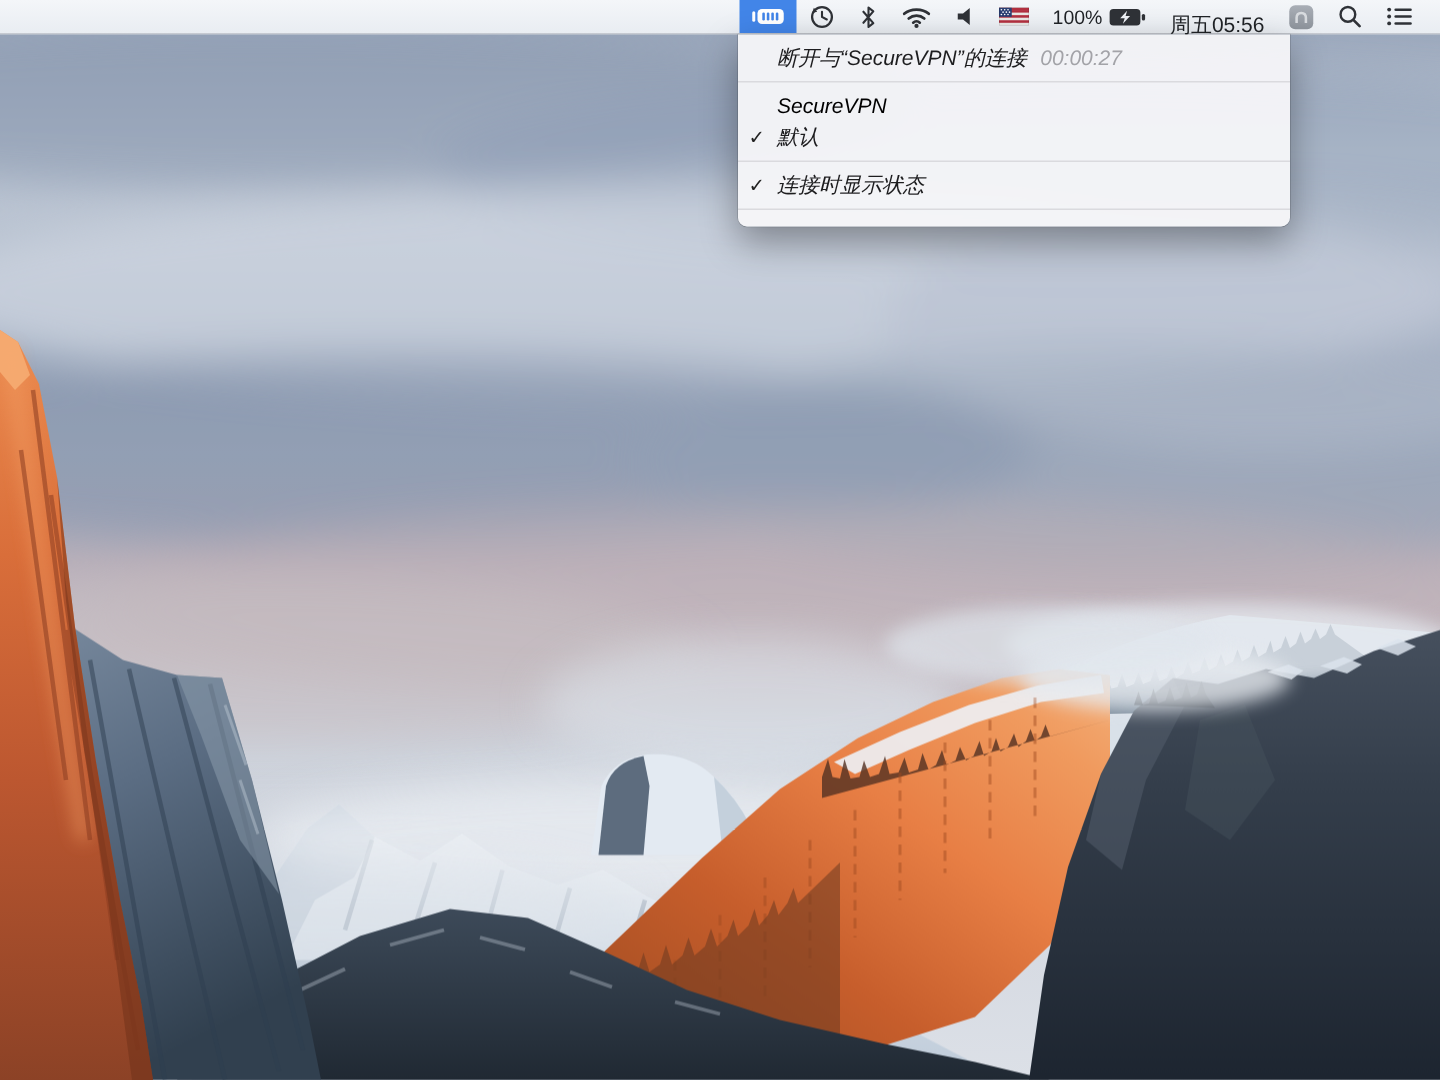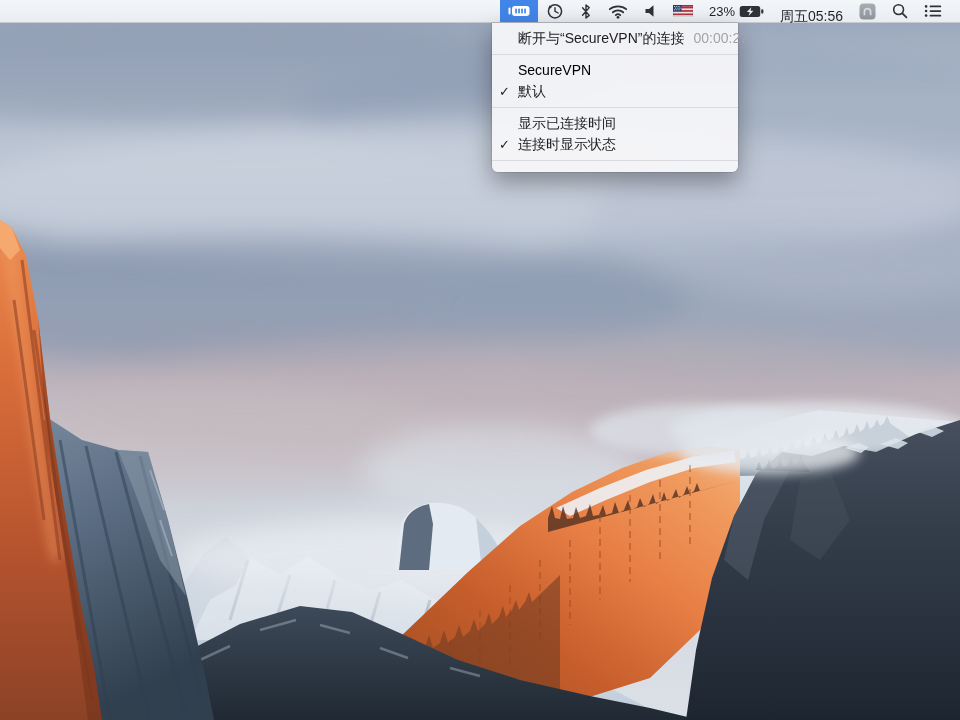--- a/index.html
+++ b/index.html
@@ -24,27 +24,28 @@
   .mb-item{
     display:flex;align-items:center;height:22px;padding:0 8px;
     color:#2f3237;font-size:13px;
   }
   .mb-item.vpn-active{background:#4285e8;padding:0 7px;}
   .mb-clock{font-size:14px;padding:0 8px;color:#1f2226;margin-top:12px;}
   .mb-batt-text{font-size:13px;margin-right:4px;color:#1f2226;}
 
   
   .vpn-menu{
-    position:absolute;left:492px;top:23px;width:246px;
+    position:absolute;left:492px;top:23px;width:368px;
     background:rgba(246,247,249,0.94);
     border-radius:0 0 6px 6px;
     box-shadow:0 0 0 0.5px rgba(0,0,0,0.18),0 10px 24px rgba(0,0,0,0.35);
     padding:5px 0 6px 0;
     font-size:14px;color:#1d1d1f;
     z-index:30;
+    font-style:italic;
   }
   .mi{position:relative;height:21px;line-height:21px;padding:0 10px 0 26px;white-space:nowrap;}
   .mi .check{position:absolute;left:7px;top:0;width:17px;font-size:13px;color:#222;}
   .mi .timer{color:#a3a3a8;margin-left:9px;}
   .mi.disabled{color:#000000;}
   .sep{height:1px;background:#dadade;margin:5px 0;}
 </style>
 </head>
 <body>
 
@@ -230,21 +231,21 @@
             <circle cx="7" cy="3.1" r="0.55"></circle>
           <circle cx="1.6" cy="4.7" r="0.55"></circle>
             <circle cx="3.8" cy="4.7" r="0.55"></circle>
             <circle cx="6" cy="4.7" r="0.55"></circle>
         </g>
         <rect width="20" height="12" fill="none" stroke="rgba(0,0,0,0.25)" stroke-width="0.5"></rect>
       </svg>
     </div>
 
     <div class="mb-item">
-      <span class="mb-batt-text">23%</span>
+      <span class="mb-batt-text">100%</span>
       <svg width="25" height="13" viewBox="0 0 25 13">
         <rect x="0.75" y="1" width="20.5" height="11" rx="2.5" fill="#2f3237"></rect>
         <rect x="22.2" y="4.3" width="2.2" height="4.4" rx="1.1" fill="#2f3237"></rect>
         <path d="M12.4 2.2 L7.8 7.1 L10.8 7.1 L9.6 10.9 L14.4 5.7 L11.4 5.7 Z" fill="#eef1f6"></path>
       </svg>
     </div>
 
     <div class="mb-item mb-clock">周五05:56</div>
 
     <div class="mb-item">
@@ -288,19 +289,16 @@
   </div>
   <div class="sep"></div>
   <div class="mi disabled">
     <span class="check"></span><span class="lbl">SecureVPN</span>
   </div>
   <div class="mi">
     <span class="check">✓</span><span class="lbl">默认</span>
   </div>
   <div class="sep"></div>
   <div class="mi">
-    <span class="check"></span><span class="lbl">显示已连接时间</span>
-  </div>
-  <div class="mi">
     <span class="check">✓</span><span class="lbl">连接时显示状态</span>
   </div>
   <div class="sep"></div>
 </div>
 
 </body></html>

